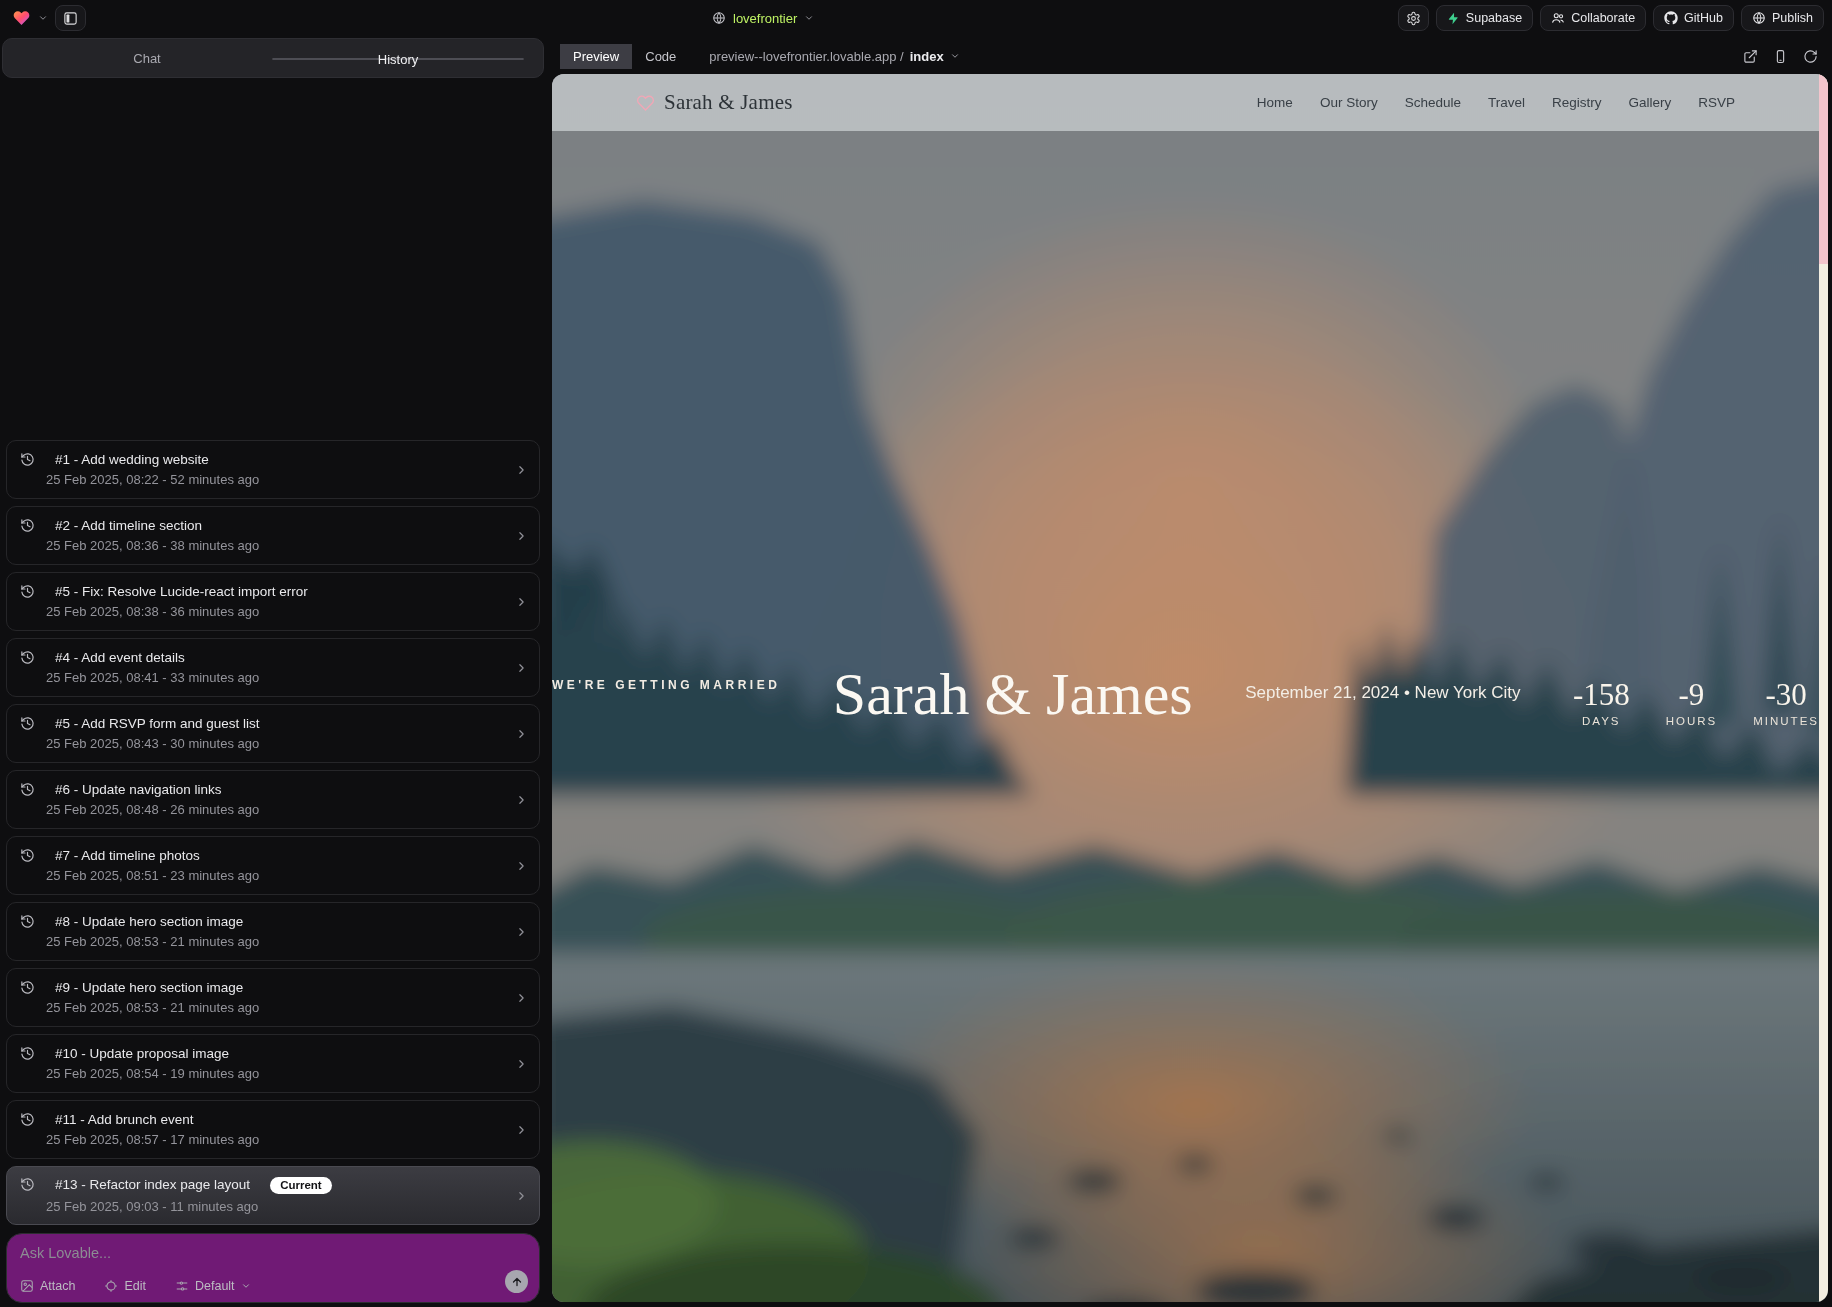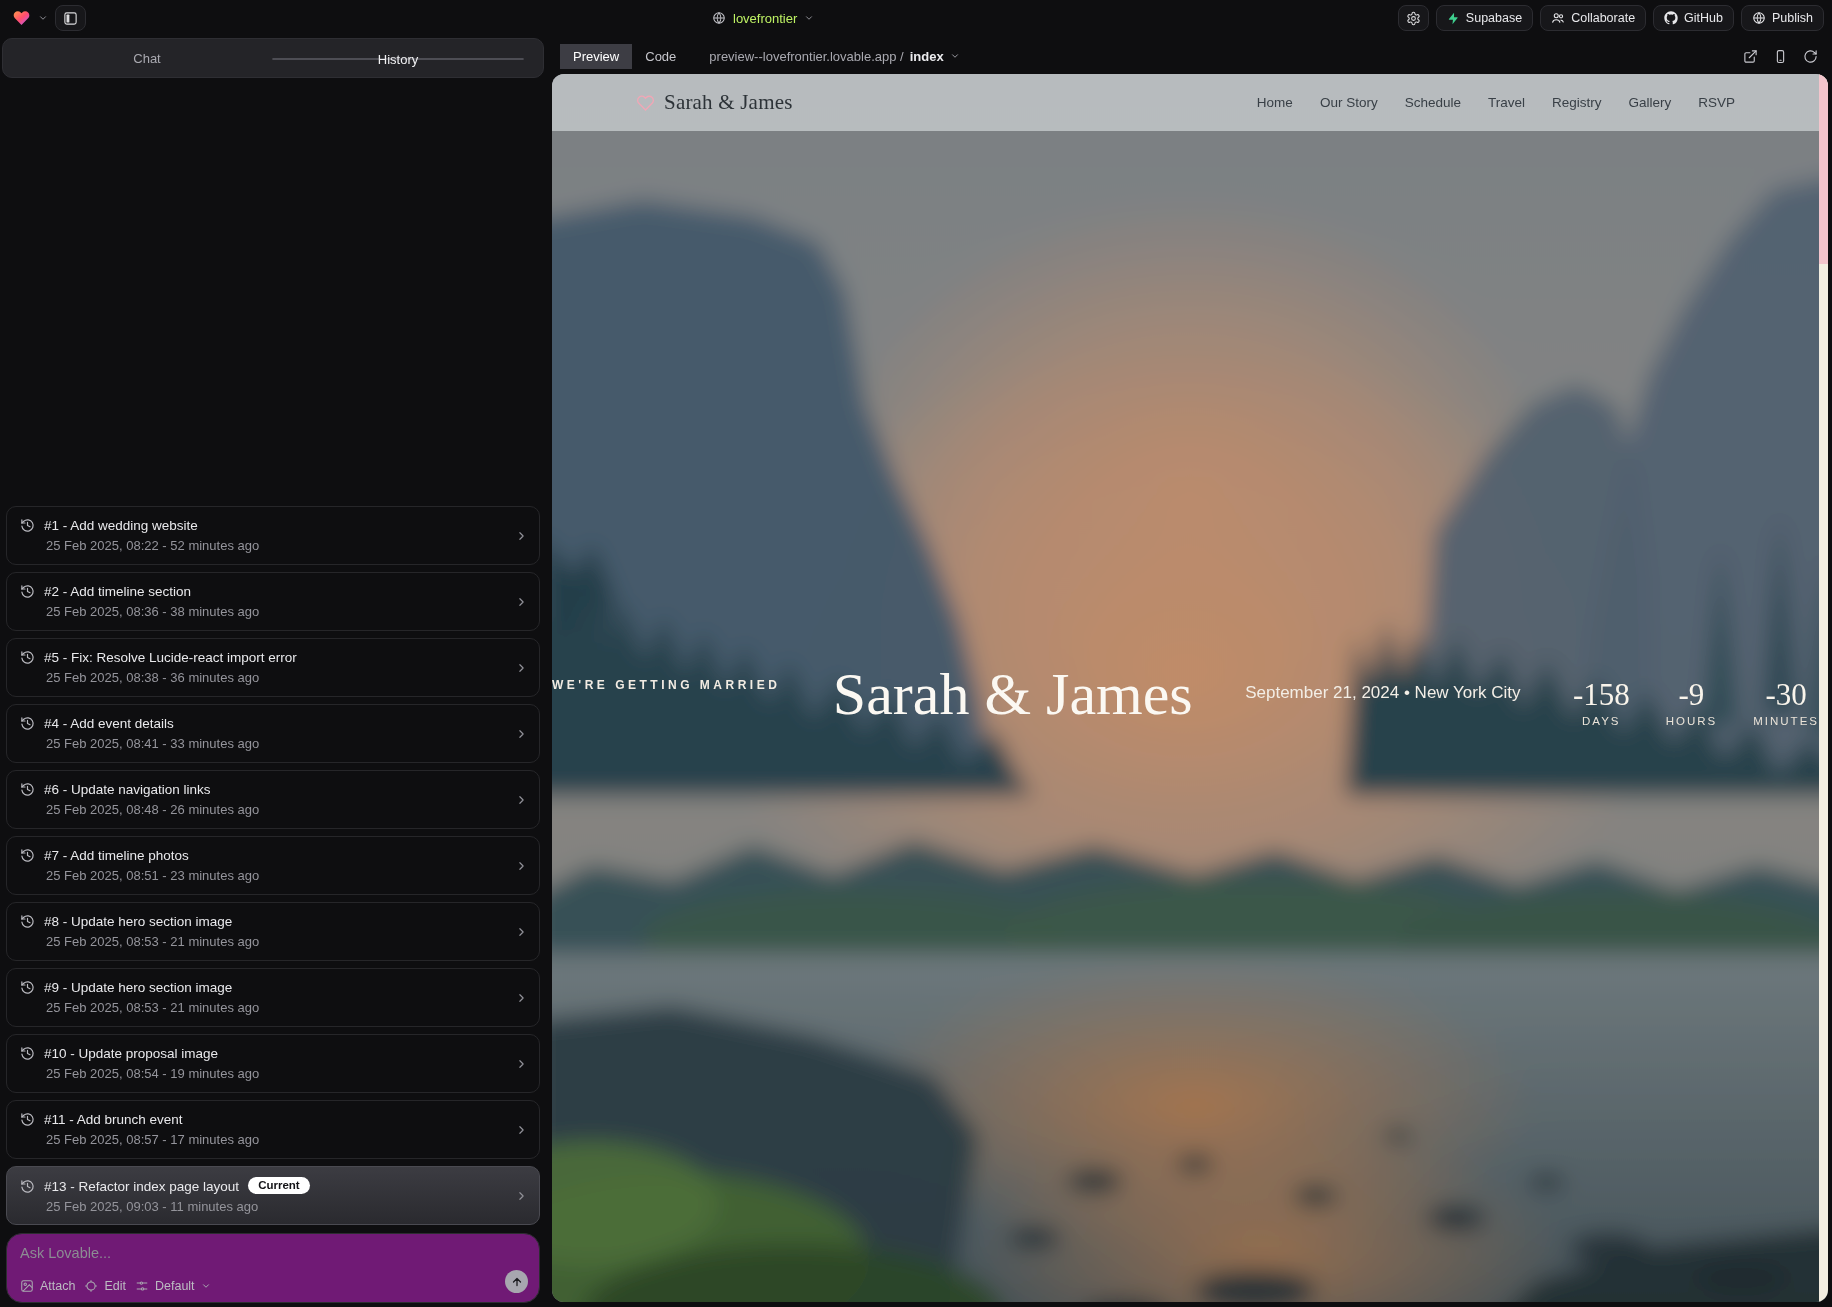--- a/index.html
+++ b/index.html
@@ -23,30 +23,30 @@
   .main { flex:1; display:flex; min-height:0; }
 
   
   .sidebar { width:546px; flex:0 0 546px; display:flex; flex-direction:column; min-height:0; padding:2px 0 4px 0; }
   .tabbar { margin:0 2px; height:30px; flex:0 0 30px; background:#242428; border:1px solid #2e2e33; border-radius:10px; display:flex; padding:19px; }
   .tab { flex:1; display:flex; align-items:center; justify-content:center; font-size:13px; color:#a9a9b0; border-radius:8px; cursor:pointer; }
   .tab.active { background:#3f3f46; border:1px solid #4d4d54; color:#f0f0f2; }
   .history-area { flex:1; min-height:0; display:flex; flex-direction:column; justify-content:flex-end; gap:7px; padding:0 6px; margin:8px 0; overflow:hidden; }
   .hcard { flex:0 0 59px; border:1px solid #262629; border-radius:10px; position:relative; display:flex; flex-direction:column; justify-content:center; gap:5px; padding:0 34px 0 13px; }
   .hcard.current { background:linear-gradient(#3c3c42,#2a2a2f); border-color:#4a4a51; }
-  .hrow1 { display:flex; align-items:flex-end; gap:9px; min-width:0; }
+  .hrow1 { display:flex; align-items:flex-start; gap:20px; min-width:0; }
   .h-icon { color:#b9b9bf; flex:0 0 auto; display:flex; }
   .h-title { font-size:13.5px; color:#e9e9ec; font-weight:500; white-space:nowrap; }
   .h-badge { background:#ffffff; color:#131316; font-size:11.5px; font-weight:700; padding:3px 10px; border-radius:999px; line-height:1; }
   .h-time { font-size:13px; color:#94949b; margin-left:26px; white-space:nowrap; }
   .h-chev { position:absolute; right:11px; top:50%; transform:translateY(-50%); color:#8f8f96; display:flex; }
 
   .composer { margin:0 6px; flex:0 0 70px; border:1px solid #2d2d31; background:#701a75; border-radius:16px; padding:11px 13px 9px; display:flex; flex-direction:column; justify-content:space-between; position:relative; }
   .placeholder { font-size:14.5px; color:#8c8c93; }
-  .c-actions { display:flex; align-items:center; gap:9px; }
+  .c-actions { display:flex; align-items:center; gap:29px; }
   .c-btn { display:flex; align-items:center; gap:6px; font-size:12.5px; color:#bcbcc2; }
   .c-btn svg { color:#a9a9b0; }
   .send-btn { position:absolute; right:11px; bottom:9px; width:23px; height:23px; border-radius:50%; background:#a7a7af; color:#1c1c20; display:flex; align-items:center; justify-content:center; }
 
   
   .preview-pane { flex:1; min-width:0; display:flex; flex-direction:column; padding:2px 4px 5px 6px; }
   .ptoolbar { height:36px; flex:0 0 36px; display:flex; align-items:center; padding:0 4px 0 8px; }
   .ptab { padding:5px 13px; border-radius:0; font-size:13px; color:#c6c6cc; }
   .ptab.active { background:#3d3d44; color:#ffffff; }
   .purl { margin-left:20px; display:flex; align-items:center; gap:6px; font-size:13px; color:#a9a9b0; }
@@ -248,20 +248,39 @@
   </div>
           <div class="hcard">
     <div class="hrow1">
       <span class="h-icon">
         <svg width="15" height="15" viewBox="0 0 24 24" fill="none" stroke="currentColor" stroke-width="1.9" stroke-linecap="round" stroke-linejoin="round">
                   <path d="M3 3v5h5"></path>
                   <path d="M3.05 13A9 9 0 1 0 6 5.3L3 8"></path>
                   <path d="M12 7v5l4 2"></path>
                 </svg>
       </span>
+      <span class="h-title">#5 - Add RSVP form and guest list</span>
+
+    </div>
+    <div class="h-time">25 Feb 2025, 08:43 - 30 minutes ago</div>
+    <span class="h-chev">
+      <svg width="13" height="13" viewBox="0 0 24 24" fill="none" stroke="currentColor" stroke-width="2.2" stroke-linecap="round" stroke-linejoin="round">
+                <path d="m9 18 6-6-6-6"></path>
+              </svg>
+    </span>
+  </div>
+          <div class="hcard">
+    <div class="hrow1">
+      <span class="h-icon">
+        <svg width="15" height="15" viewBox="0 0 24 24" fill="none" stroke="currentColor" stroke-width="1.9" stroke-linecap="round" stroke-linejoin="round">
+                  <path d="M3 3v5h5"></path>
+                  <path d="M3.05 13A9 9 0 1 0 6 5.3L3 8"></path>
+                  <path d="M12 7v5l4 2"></path>
+                </svg>
+      </span>
       <span class="h-title">#6 - Update navigation links</span>
 
     </div>
     <div class="h-time">25 Feb 2025, 08:48 - 26 minutes ago</div>
     <span class="h-chev">
       <svg width="13" height="13" viewBox="0 0 24 24" fill="none" stroke="currentColor" stroke-width="2.2" stroke-linecap="round" stroke-linejoin="round">
                 <path d="m9 18 6-6-6-6"></path>
               </svg>
     </span>
   </div>

